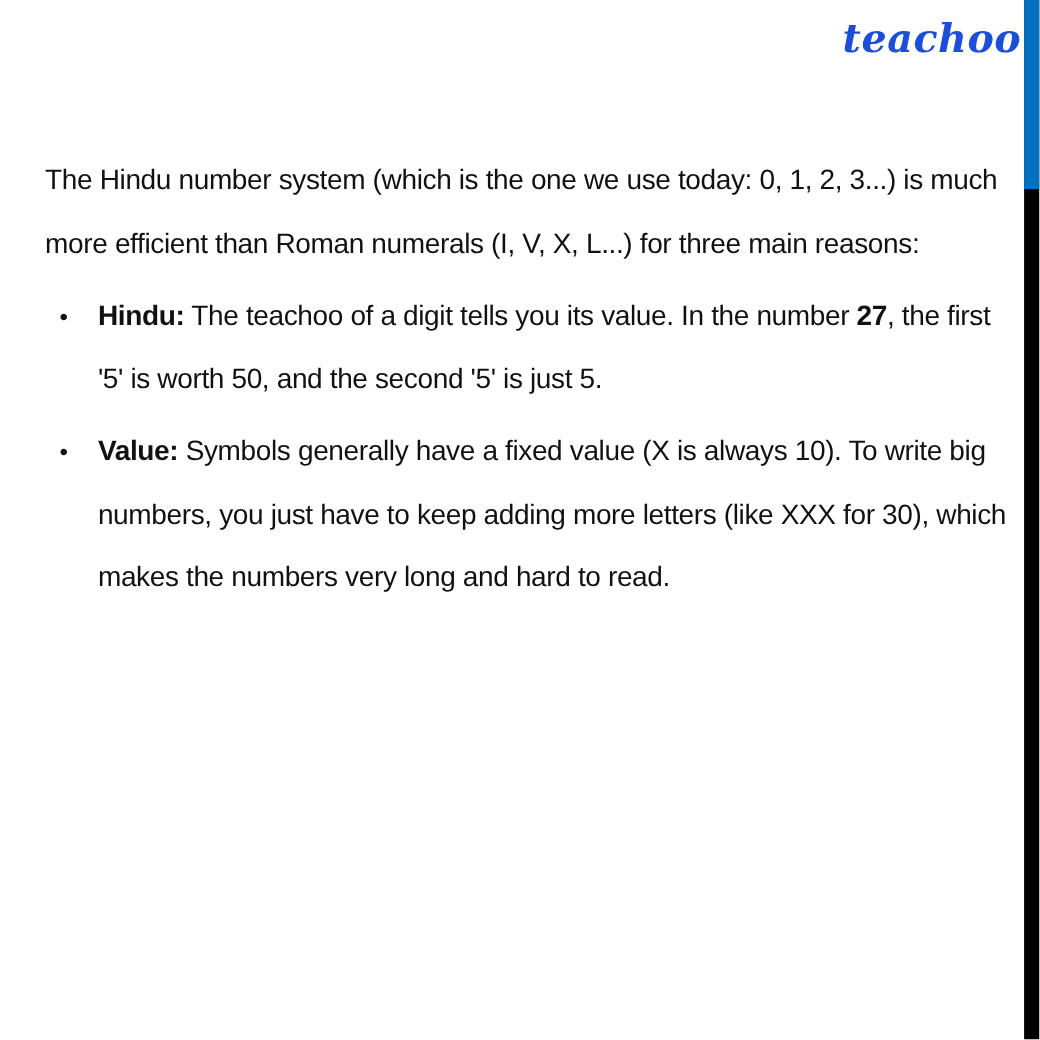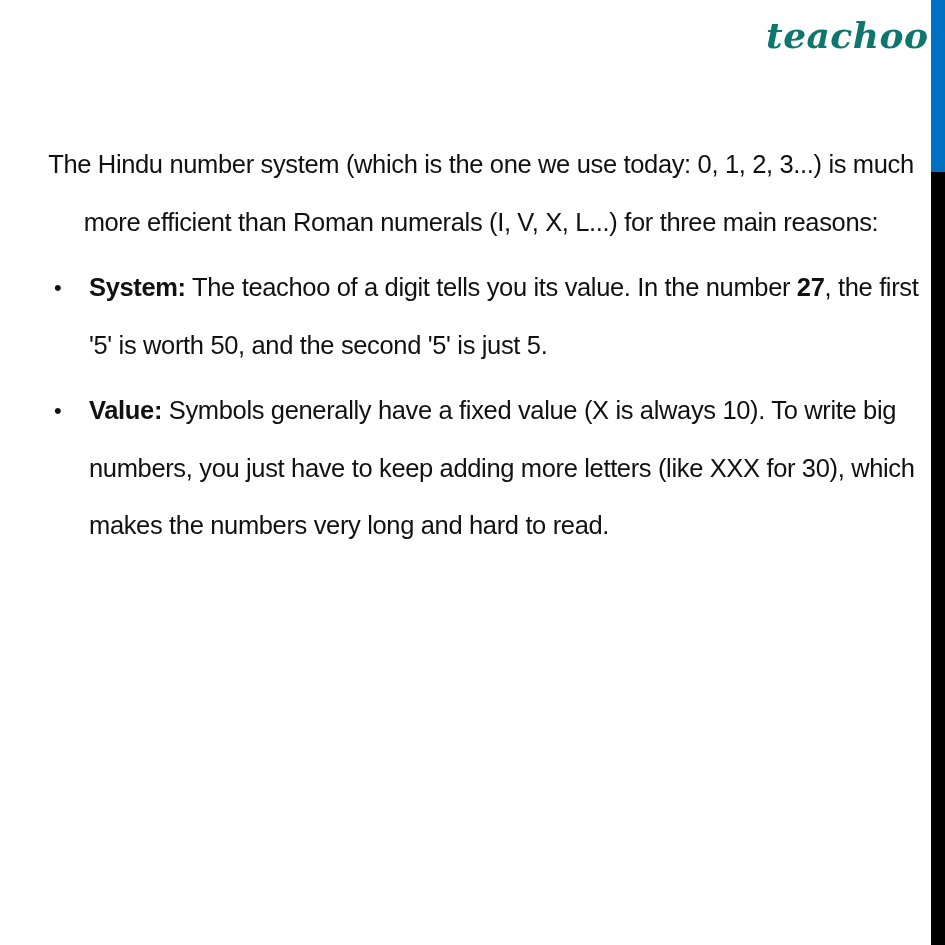--- a/index.html
+++ b/index.html
@@ -33,34 +33,33 @@
     }
     .logo {
       position: absolute;
       top: 14px;
       left: 766px;
       font-family: "DejaVu Serif", serif;
       font-style: italic;
       font-weight: bold;
       font-size: 36px;
       letter-spacing: 0.5px;
-      color: #0f766e;
+      color: #1d4ed8;
     }
     .content {
       position: absolute;
       left: 41px;
       top: 136px;
       width: 880px;
       font-size: 25.5px;
       letter-spacing: -0.35px;
       line-height: 57.5px;
     }
     .intro {
       margin: 0;
-      text-align: center;
     }
     .section-heading {
       margin: 0;
       margin-top: 72px;
       color: #0070c0;
       font-weight: bold;
       font-size: 25.5px;
       line-height: 57.5px;
     }
     .bullets {
@@ -92,20 +91,20 @@
 
 <div class="logo">teachoo</div>
 
 <div class="content">
   <p class="intro">The Hindu number system (which is the one we use today: 0, 1, 2, 3...) is much more efficient than Roman numerals (I, V, X, L...) for three main reasons:</p>
 
 
   <ul class="bullets">
     <li class="bullet">
       <span class="bullet-dot">•</span>
-      <span class="bold">System:</span><span> The teachoo of a digit tells you its value. In the number </span><span class="bold">27</span><span>, the first '5' is worth 50, and the second '5' is just 5.</span>
+      <span class="bold">Hindu:</span><span> The teachoo of a digit tells you its value. In the number </span><span class="bold">27</span><span>, the first '5' is worth 50, and the second '5' is just 5.</span>
     </li>
     <li class="bullet">
       <span class="bullet-dot">•</span>
       <span class="bold">Value:</span><span> Symbols generally have a fixed value (X is always 10). To write big numbers, you just have to keep adding more letters (like XXX for 30), which makes the numbers very long and hard to read.</span>
     </li>
   </ul>
 </div>
 
 </body></html>

